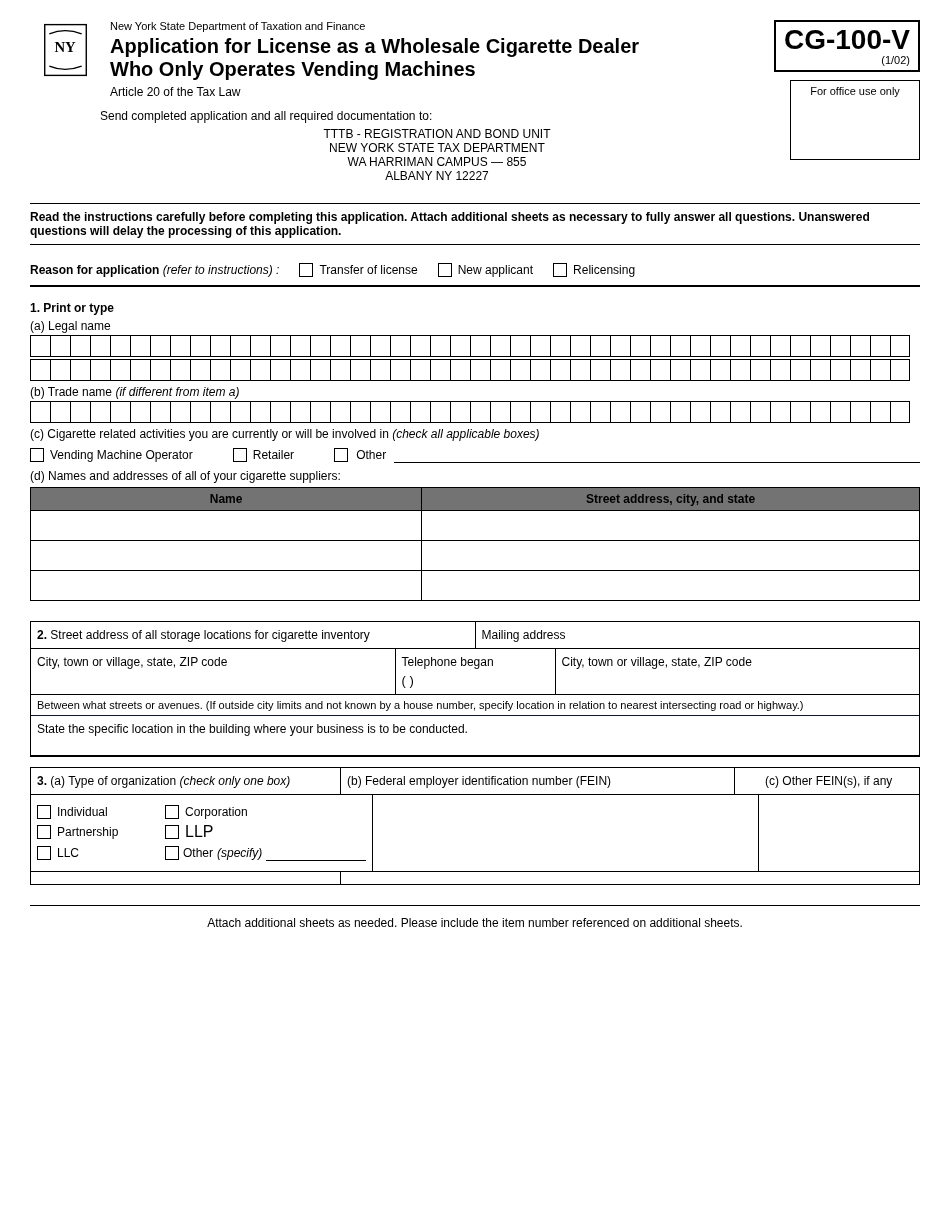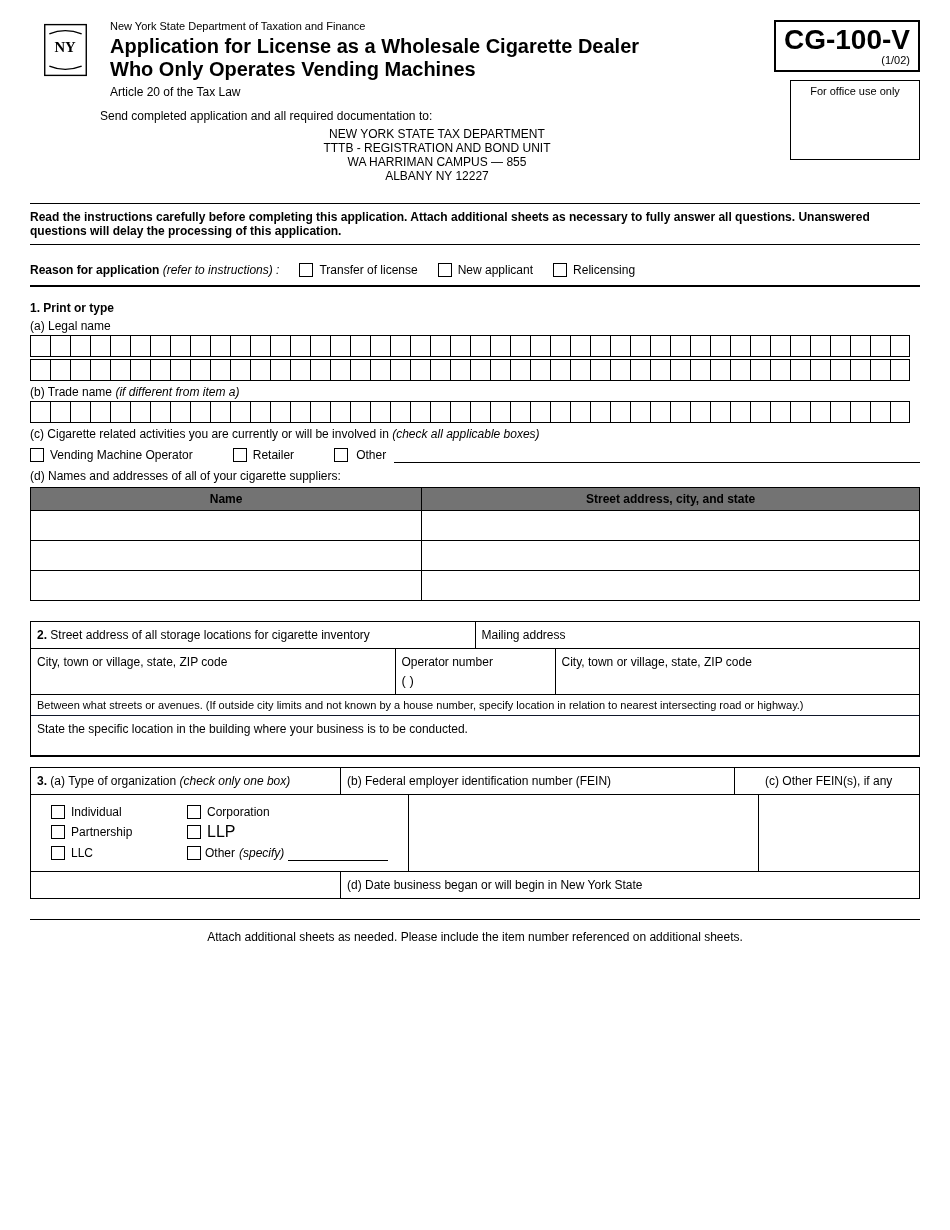--- a/index.html
+++ b/index.html
@@ -296,22 +296,22 @@
 
     .org-checkboxes {
       padding: 6px;
       border-right: 1px solid #000;
       flex: 0 0 310px;
     }
 
     .org-row {
       display: flex;
       align-items: center;
-      gap: 16px;
-      margin: 4px 14px;
+      gap: 8px;
+      margin: 4px 0;
     }
 
     .org-item {
       display: flex;
       align-items: center;
       gap: 6px;
       font-size: 12px;
       min-width: 120px;
     }
 
@@ -423,22 +423,22 @@
         <div class="dept-name">New York State Department of Taxation and Finance</div>
         <div class="main-title">Application for License as a Wholesale Cigarette Dealer</div>
         <div class="sub-title">Who Only Operates Vending Machines</div>
         <div class="article-ref">Article 20 of the Tax Law</div>
       </div>
     </div>
 
     <div class="send-section">
       <span>Send completed application and all required documentation to:</span>
       <div class="address-block">
+        <div>TTTB - REGISTRATION AND BOND UNIT</div>
         <div>NEW YORK STATE TAX DEPARTMENT</div>
-        <div>TTTB - REGISTRATION AND BOND UNIT</div>
         <div>WA HARRIMAN CAMPUS — 855</div>
         <div>ALBANY NY 12227</div>
       </div>
     </div>
   </div>
 
   <div class="top-right">
     <div class="form-number-box">
       <div class="form-number">CG-100-V</div>
       <div class="form-version">(1/02)</div>
@@ -677,21 +677,21 @@
     </div>
     <div class="section-2-right">
       <span>Mailing address</span>
     </div>
   </div>
   <div class="section-2-bottom">
     <div class="addr-city">
       <span>City, town or village, state, ZIP code</span>
     </div>
     <div class="addr-phone">
-      <div>Operator number</div>
+      <div>Telephone began</div>
       <div class="phone-parens">(        )</div>
     </div>
     <div class="addr-city-right">
       <span>City, town or village, state, ZIP code</span>
     </div>
   </div>
   <div class="between-streets">Between what streets or avenues. (If outside city limits and not known by a house number, specify location in relation to nearest intersecting road or highway.)</div>
   <div class="specific-location">
     <span>State the specific location in the building where your business is to be conducted.</span>
   </div>
@@ -744,19 +744,16 @@
           <span class="italic">(specify)</span>
           <span class="specify-line"></span>
         </div>
       </div>
     </div>
     <div class="fein-area"></div>
     <div class="other-fein-area"></div>
   </div>
   <div class="section-3-date-row">
     <div class="date-left"></div>
-    <div class="date-right">
-      <span>(d) Date business began or will begin in New York State</span>
-    </div>
   </div>
 </div>
 
 <div class="footer-note">Attach additional sheets as needed.  Please include the item number referenced on additional sheets.</div>
 
 </body></html>

